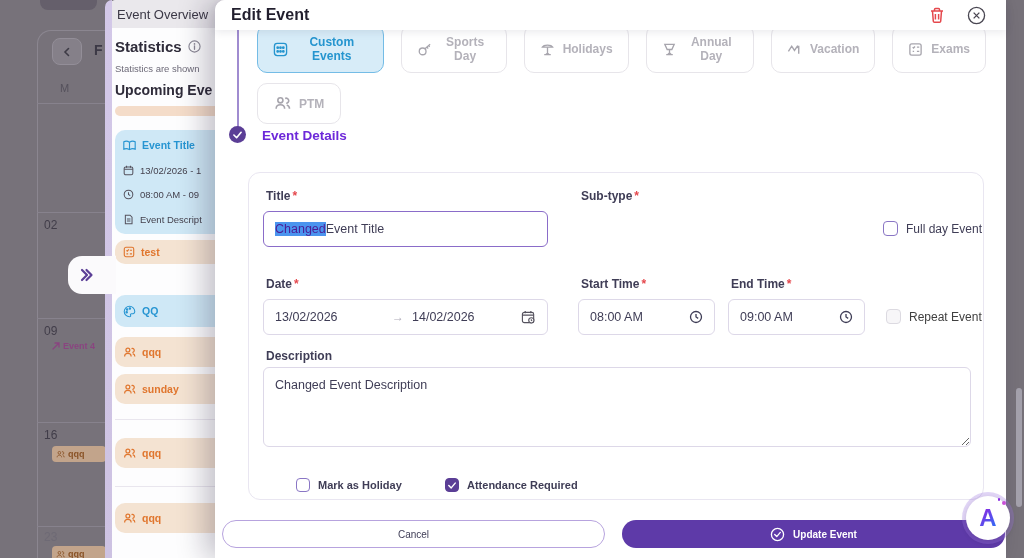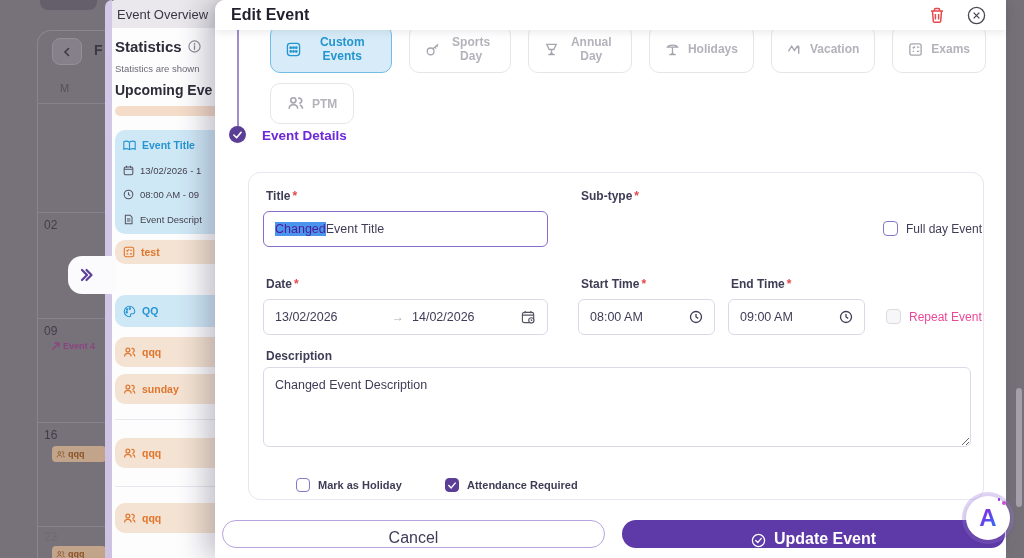--- a/index.html
+++ b/index.html
@@ -42,21 +42,21 @@
   
   .collapse-tab { position:absolute; left:68px; top:256px; width:48px; height:38px; background:#fbfafc; border-radius:14px 0 0 14px; z-index:3; display:flex; align-items:center; padding-left:10px; color:#5b3e96; }
 
   
   .modal { position:absolute; left:215px; top:0; width:791px; height:558px; background:#ffffff; border-top-left-radius:10px; box-shadow:-10px 0 28px rgba(20,10,40,.25); z-index:10; }
   .modal-header { position:absolute; left:0; top:0; right:0; height:30px; background:#fff; border-top-left-radius:10px; box-shadow:0 2px 8px rgba(40,35,70,.10); z-index:6; display:flex; align-items:center; padding:0 20px 0 16px; }
   .modal-title { font-size:16px; font-weight:bold; color:#221f2e; }
   .hdr-actions { margin-left:auto; display:flex; align-items:center; gap:22px; }
   .icon-btn { background:none; border:none; cursor:pointer; display:flex; align-items:center; padding:0; }
 
-  .type-rows { position:absolute; left:55px; top:25px; right:20px; z-index:1; }
+  .type-rows { position:absolute; left:42px; top:25px; right:20px; z-index:1; }
   .type-row { display:flex; gap:17px; }
   .type-row + .type-row { margin-top:10px; }
   .type-btn { display:flex; align-items:center; gap:8px; padding:9px 15px; border:1.5px solid #e7e5ea; border-radius:10px; background:#fff; font-size:12px; font-weight:bold; color:#b4b2ba; font-family:inherit; cursor:pointer; }
   .type-btn.selected { background:#d7ecf8; border-color:#74bce6; color:#2595cf; }
 
   .stepper-line { position:absolute; left:22px; top:30px; width:2px; height:97px; background:#a violet; background:#a08cd0; }
   .step-circle { position:absolute; left:14px; top:126px; width:17px; height:17px; border-radius:50%; background:#5b3e96; display:flex; align-items:center; justify-content:center; }
   .section-title { position:absolute; left:47px; top:128px; font-size:13.5px; font-weight:bold; color:#6d28d9; }
 
   .form-card { position:absolute; left:33px; top:172px; width:736px; height:328px; border:1px solid #e9e6f1; border-radius:12px; background:#fff; }
@@ -64,25 +64,25 @@
   .f-label .req { color:#e5484d; margin-left:2px; }
   .f-input { position:absolute; height:36px; border:1px solid #ddd8e8; border-radius:6px; background:#fff; display:flex; align-items:center; padding:0 11px; font-size:12.5px; color:#3f3d56; }
   .f-input.focused { border:1.5px solid #8a6cc9; }
   .sel { background:#4b94ee; color:#4c1d95; }
   .spacer { flex:1; }
   .chk { width:15px; height:15px; border:1.5px solid #8a76c5; border-radius:4px; background:#fff; display:inline-flex; align-items:center; justify-content:center; flex:none; }
   .chk.checked { background:#5b3e96; border-color:#5b3e96; }
   .chk.disabled { border-color:#dcdae1; background:#f7f6f8; }
   .chk-row { position:absolute; display:flex; align-items:center; gap:8px; font-size:12px; color:#3f3d56; cursor:pointer; }
   .chk-row.small { font-size:11px; font-weight:bold; }
-  .chk-row.disabled { color:#ec4899; cursor:default; }
+  .chk-row.disabled { color:#404040; cursor:default; }
   .f-textarea { position:absolute; left:14px; top:194px; width:708px; height:80px; border:1px solid #ddd8e8; border-radius:6px; padding:10px 11px; font-family:inherit; font-size:12.5px; color:#3f3d56; resize:both; }
   .arrow-sep { color:#aeabb8; font-size:12px; margin:0 8px; }
 
-  .footer-btn { position:absolute; top:520px; width:383px; height:28px; border-radius:14px; font-family:inherit; font-size:16px; display:flex; align-items:flex-end; justify-content:center; gap:8px; cursor:pointer; }
+  .footer-btn { position:absolute; top:520px; width:383px; height:28px; border-radius:14px; font-family:inherit; font-size:10px; display:flex; align-items:center; justify-content:center; gap:8px; cursor:pointer; }
   .btn-cancel { left:7px; background:#fff; border:1px solid #b7a3de; color:#3f3d56; }
   .btn-update { left:407px; background:#5e3aa8; border:none; color:#fff; font-weight:bold; }
 
   .scroll-thumb { position:absolute; left:1016px; top:388px; width:6px; height:119px; background:#a3a0ab; border-radius:3px; z-index:20; }
 
   .ai-logo { position:absolute; left:966px; top:496px; width:44px; height:44px; border-radius:50%; background:#fff; box-shadow:0 0 0 4px rgba(160,120,230,.30), 0 2px 6px rgba(0,0,0,.2); z-index:30; display:flex; align-items:center; justify-content:center; }
   .ai-a { font-size:24px; font-weight:bold; background:linear-gradient(135deg,#8a2be2 20%,#2f6bf5 85%); -webkit-background-clip:text; background-clip:text; color:transparent; }
   .ai-dot1 { position:absolute; right:4px; top:5px; width:4px; height:4px; border-radius:50%; background:#c94fd8; }
   .ai-dot2 { position:absolute; right:10px; top:2px; width:2.5px; height:2.5px; border-radius:50%; background:#8a2be2; }
 
@@ -285,31 +285,31 @@
         </button>
         <button class="type-btn">
           <svg class="ico" width="15" height="15" viewBox="0 0 16 16" stroke="#a7a5ad" fill="none" stroke-width="1.4">
               <circle cx="6" cy="10" r="3.6"></circle>
               <path d="M8.5 7.2 L14 2.5 M10.5 5.5 l1.5 1.5 M12.7 5 l.8-.8"></path>
             </svg>
           <span>Sports Day</span>
         </button>
         <button class="type-btn">
           <svg class="ico" width="15" height="15" viewBox="0 0 16 16" stroke="#a7a5ad" fill="none" stroke-width="1.4">
+              <path d="M2.5 5.5 C4 2.5 12 2.5 13.5 5.5 Z"></path>
+              <path d="M8 5.5 V12 M4.5 13.5 H11.5 M6 13.5 L8 11.8 L10 13.5"></path>
+            </svg>
+          <span>Holidays</span>
+        </button>
+        <button class="type-btn">
+          <svg class="ico" width="15" height="15" viewBox="0 0 16 16" stroke="#a7a5ad" fill="none" stroke-width="1.4">
               <path d="M3 2.5 H13 L10.5 8 H5.5 Z"></path>
               <path d="M8 8 V11.5 M4.5 13.5 H11.5 M6 13.5 L8 11.5 L10 13.5"></path>
             </svg>
           <span>Annual Day</span>
-        </button>
-        <button class="type-btn">
-          <svg class="ico" width="15" height="15" viewBox="0 0 16 16" stroke="#a7a5ad" fill="none" stroke-width="1.4">
-              <path d="M2.5 5.5 C4 2.5 12 2.5 13.5 5.5 Z"></path>
-              <path d="M8 5.5 V12 M4.5 13.5 H11.5 M6 13.5 L8 11.8 L10 13.5"></path>
-            </svg>
-          <span>Holidays</span>
         </button>
         <button class="type-btn">
           <svg class="ico" width="15" height="15" viewBox="0 0 16 16" stroke="#a7a5ad" fill="none" stroke-width="1.5">
               <path d="M1.5 10 L5 4.5 L8 9 L11 4.5 L12.5 7"></path>
               <path d="M12.5 4 V12.5"></path>
             </svg>
           <span>Vacation</span>
         </button>
         <button class="type-btn">
           <svg class="ico" width="15" height="15" viewBox="0 0 16 16" stroke="#a7a5ad" fill="none" stroke-width="1.4">

